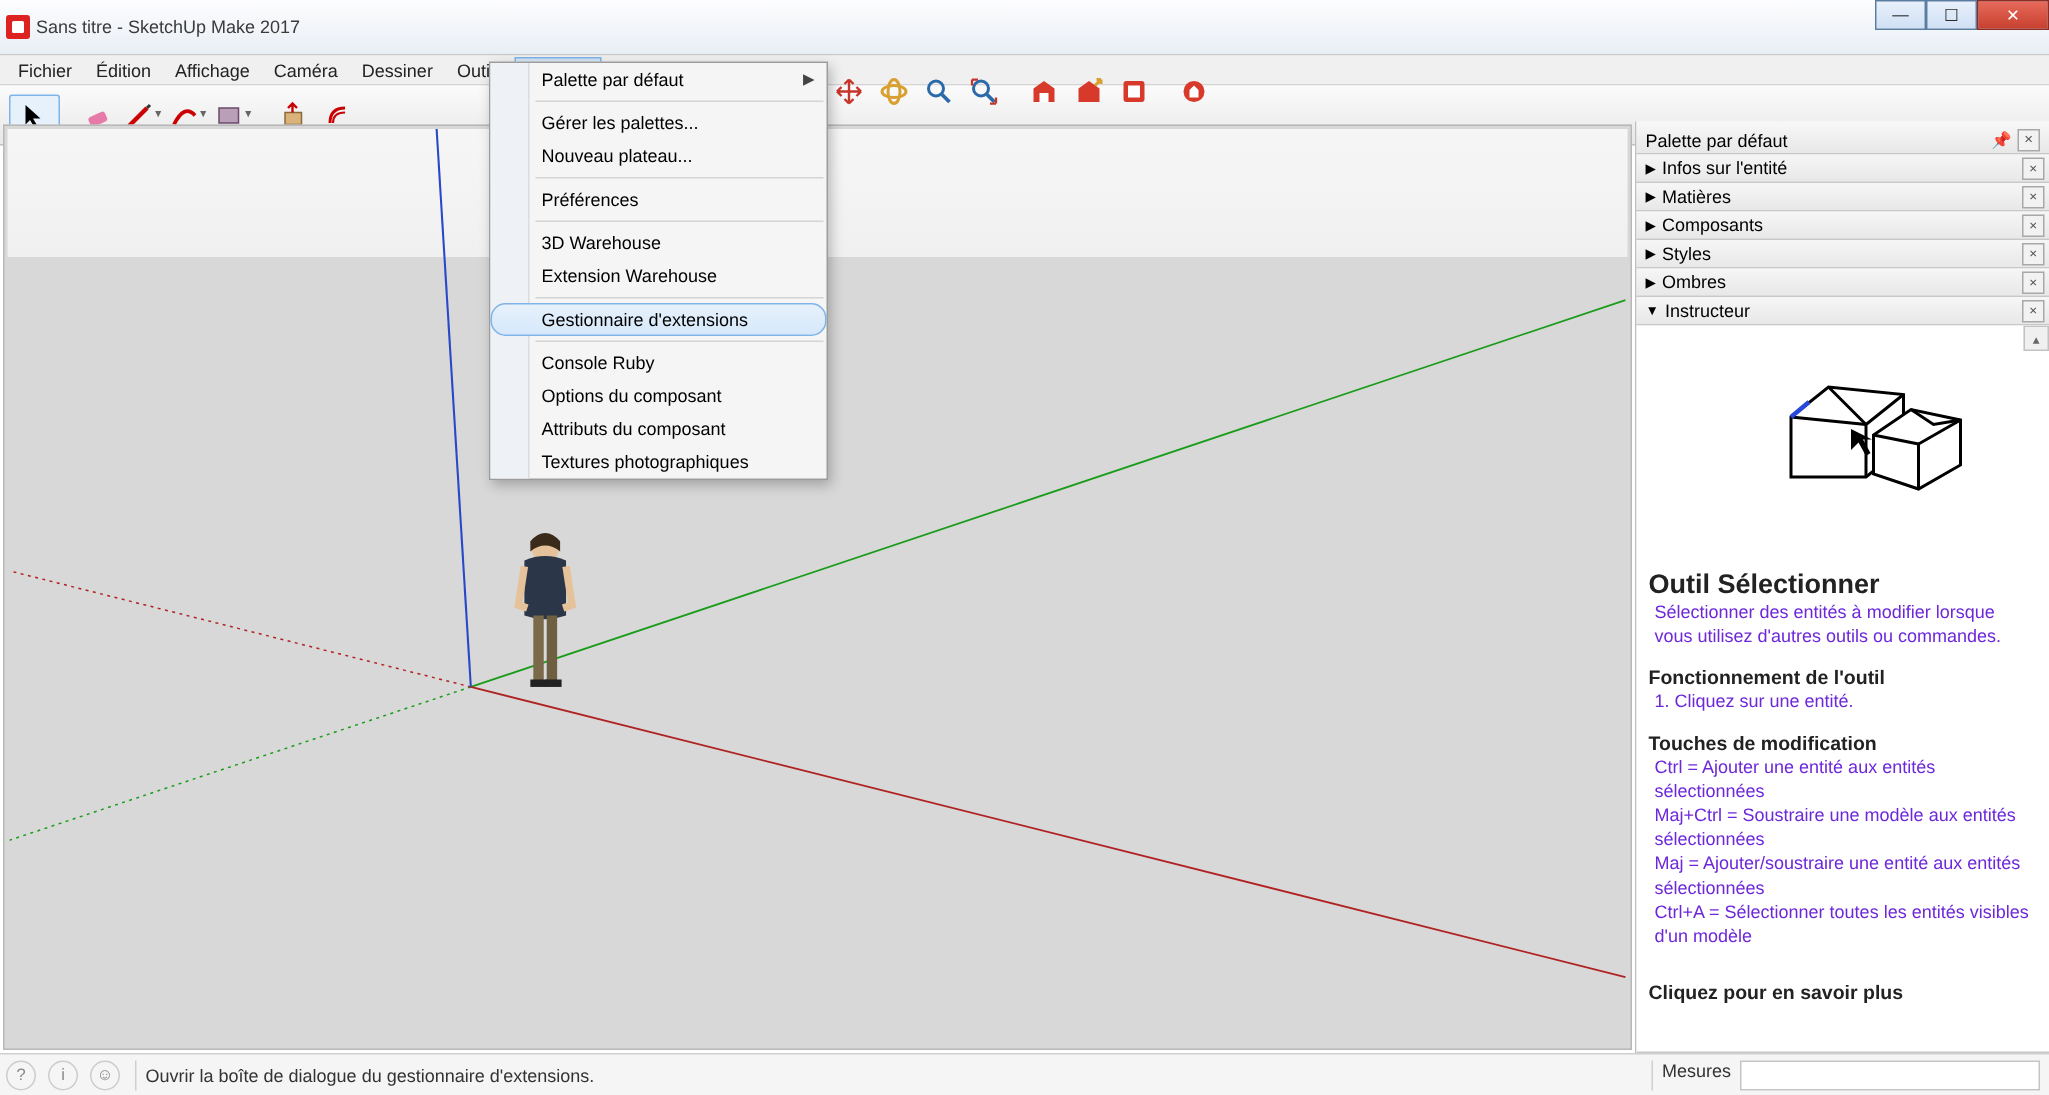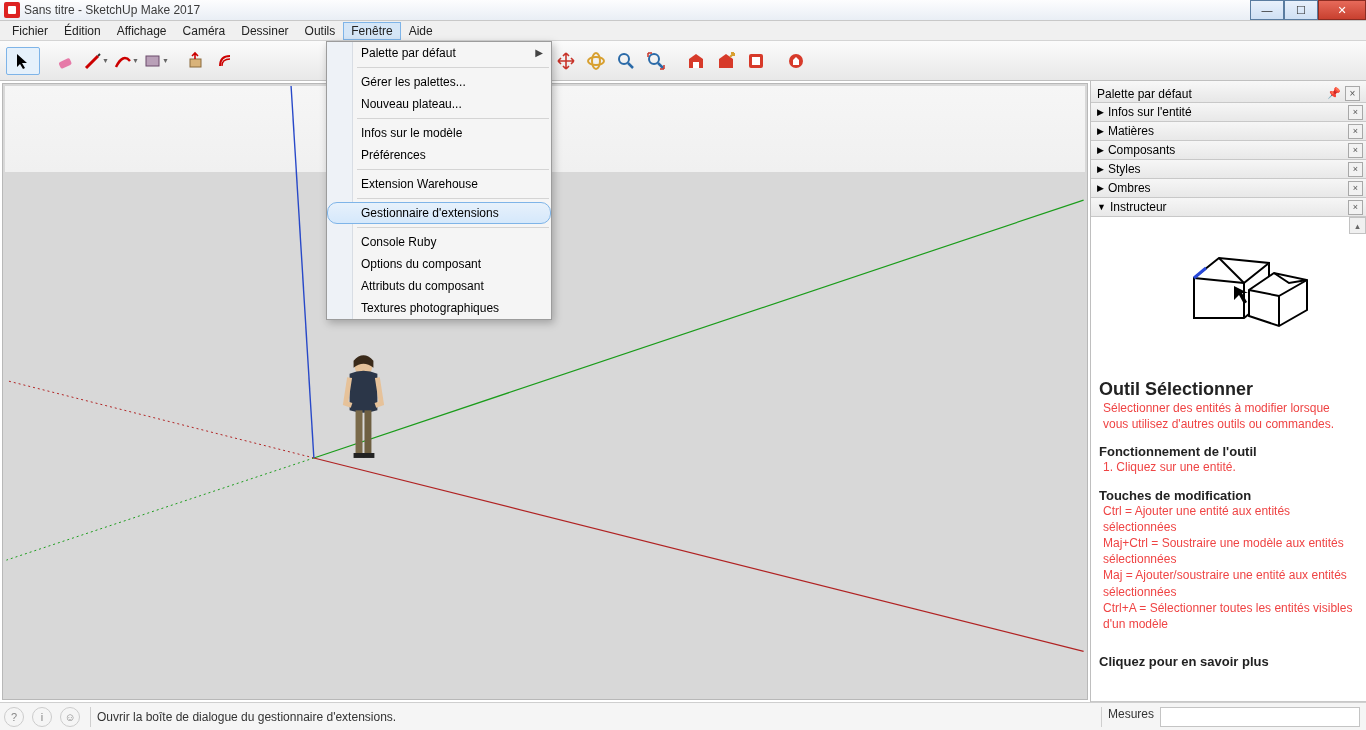--- a/index.html
+++ b/index.html
@@ -1,18 +1,18 @@
 <!DOCTYPE html>
 <html><head>
 <meta charset="utf-8">
 <style>
   * { box-sizing: border-box; margin: 0; padding: 0; font-family: "Segoe UI", Tahoma, sans-serif; }
   body { width: 1366px; height: 730px; overflow: hidden; background: #fff; position: relative; }
   
-  .titlebar { height: 21px; background: linear-gradient(#fdfdfe,#e9eef5); border-bottom: 1px solid #c8c8c8; display: flex; align-items: center; padding-left: 4px; font-size: 12px; color: #3b3b3b; }
+  .titlebar { height: 37px; background: linear-gradient(#fdfdfe,#e9eef5); border-bottom: 1px solid #c8c8c8; display: flex; align-items: center; padding-left: 4px; font-size: 12px; color: #3b3b3b; }
   .titlebar .app-icon { width:16px; height:16px; background:#d22; border-radius:2px; margin-right:4px; display:inline-block; position:relative; }
   .titlebar .app-icon::after{content:"";position:absolute;inset:4px;background:#fff;border-radius:1px;}
   .win-controls { position: absolute; right: 0; top: 0; display: flex; }
   .win-btn { width: 34px; height: 20px; border: 1px solid #5a7ca0; background: linear-gradient(#e8f0fb,#cfe0f4); display:flex; align-items:center; justify-content:center; font-size:11px; color:#2b2b2b;}
   .win-btn.close { width:48px; background: linear-gradient(#e76a5a,#c8402f); color:#fff; border-color:#8c2c22;}
   
   .menubar { height: 20px; background: #f0f0f0; border-bottom: 1px solid #d4d4d4; display:flex; align-items:center; padding-left:4px; font-size:12px; color:#222; }
   .menu-item { padding: 2px 8px; cursor: default; text-align: center; }
   .menu-item.open { background:#d5e6f7; border:1px solid #7eb4e8; padding:1px 7px; }
   
@@ -29,21 +29,21 @@
   .tray { width:276px; background:#f4f4f4; border-left:1px solid #bfbfbf; display:flex; flex-direction:column;}
   .tray-title { height:22px; background:linear-gradient(#f8f8f8,#e7e7e7); border-bottom:1px solid #c8c8c8; font-size:12px; padding:4px 6px 0 6px; display:flex; align-items:center; }
   .tray-title .pin { margin-left:auto; font-size:11px; color:#555; }
   .tray-title .x { width:15px;height:15px;border:1px solid #a8a8a8;background:#f2f2f2;display:flex;align-items:center;justify-content:center;font-size:10px;margin-left:4px;color:#555;}
   .tray-panel-head { height:19px; background:linear-gradient(#f6f6f6,#e8e8e8); border-bottom:1px solid #c8c8c8; font-size:12px; padding-left:6px; display:flex; align-items:center;}
   .tray-panel-head .arrow { margin-right:4px; font-size:9px;}
   .tray-panel-head .xbtn { margin-left:auto; width:15px;height:15px;border:1px solid #a8a8a8;background:#f2f2f2;display:flex;align-items:center;justify-content:center;font-size:9px;margin-right:3px;color:#555;}
   .instructor-body { flex:1; background:#fff; border-bottom:1px solid #c8c8c8; overflow:hidden; position:relative; padding:6px 8px 0 8px; font-size:12px; color:#222;}
   .instructor-body h2 { font-size:18px; font-weight:bold; margin-top:6px; }
   .instructor-body h3 { font-size:13px; font-weight:bold; margin-top:12px; }
-  .instructor-body p, .instructor-body div.txt { font-size:12px; line-height:1.35; color:#ef4444; }
+  .instructor-body p, .instructor-body div.txt { font-size:12px; line-height:1.35; color:#6d28d9; }
   .scroll-up{position:absolute;right:0;top:0;width:17px;height:17px;background:#f0f0f0;border:1px solid #c2c2c2;display:flex;align-items:center;justify-content:center;font-size:9px;color:#666;}
   .illus { height:150px; display:flex; align-items:center; justify-content:center; }
   
   .dropdown { position:absolute; left:326px; top:41px; width:226px; background:#f5f5f5; border:1px solid #9c9c9c; box-shadow:2px 3px 8px rgba(0,0,0,.25); z-index:50; font-size:12px;}
   .dropdown .gutter{ position:absolute; left:0; top:0; bottom:0; width:26px; background:#eef2f7; border-right:1px solid #d8dde4;}
   .dropdown-item { position:relative; padding:4px 20px 4px 34px; white-space:nowrap; }
   .dropdown-item.hover { background:linear-gradient(#e7f1fb,#d5e8fb); border:1px solid #7eb4e8; padding:3px 19px 3px 33px; border-radius:10px;}
   .dropdown-item .sub { position:absolute; right:8px; top:5px; font-size:10px; color:#444;}
   .dropdown-sep { height:1px; background:#d4d4d4; margin:3px 2px 3px 30px; }
   
@@ -125,23 +125,23 @@
     </div>
 </div>
 
 <div class="dropdown" id="dropdown">
   <div class="gutter"></div>
 <div class="dropdown-item">Palette par défaut<span class="sub">▶</span></div>
     <div class="dropdown-sep"></div>
     <div class="dropdown-item">Gérer les palettes...</div>
     <div class="dropdown-item">Nouveau plateau...</div>
     <div class="dropdown-sep"></div>
-    <div class="dropdown-item">Infos sur le modèle</div>
     <div class="dropdown-item">Préférences</div>
     <div class="dropdown-sep"></div>
+    <div class="dropdown-item">3D Warehouse</div>
     <div class="dropdown-item">Extension Warehouse</div>
     <div class="dropdown-sep"></div>
     <div class="dropdown-item hover">Gestionnaire d'extensions</div>
     <div class="dropdown-sep"></div>
     <div class="dropdown-item">Console Ruby</div>
     <div class="dropdown-item">Options du composant</div>
     <div class="dropdown-item">Attributs du composant</div>
     <div class="dropdown-item">Textures photographiques</div>
   </div>
 

